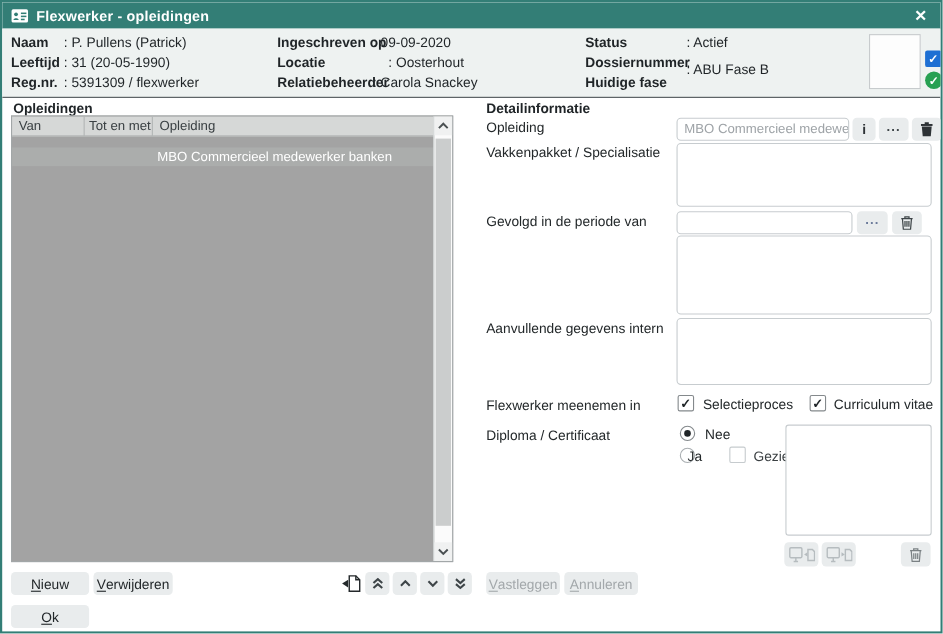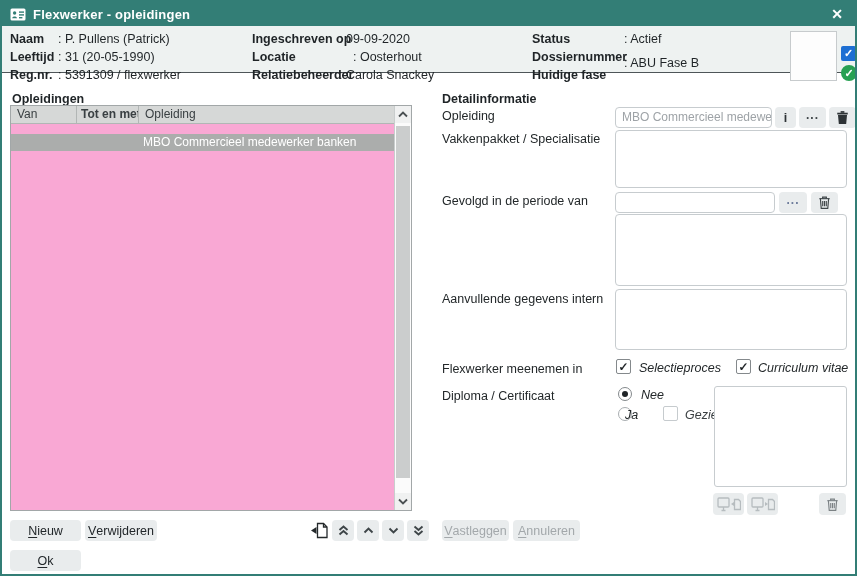--- a/index.html
+++ b/index.html
@@ -16,44 +16,44 @@
   }
   .titlebar .t-icon { display:inline-flex; margin-right:7px; }
   .titlebar .t-text { font-size:13px; font-weight:bold; letter-spacing:.2px; }
   .close-x {
     position:absolute; right:8px; top:2px; width:20px; height:20px;
     display:flex; align-items:center; justify-content:center;
     color:#fff; font-size:14px; font-weight:bold; cursor:pointer;
   }
   
   .infobar {
-    position:absolute; left:0; top:24px; width:100%; height:47px;
+    position:absolute; left:0; top:24px; width:100%; height:63px;
     background:#EEF2F1; border-bottom:1px solid #4E5558;
   }
   .ib { position:absolute; font-size:12.5px; white-space:nowrap; height:18px; line-height:18px; }
   .ib.lbl { font-weight:bold; }
   .photo { position:absolute; left:788px; top:5px; width:47px; height:50px; background:#FDFDFD; border:1px solid #C7CBCD; }
   .cb-blue {
     position:absolute; left:839px; top:20px; width:15px; height:15px; background:#1D6FD3;
     border-radius:2px; color:#fff; font-size:11px; font-weight:bold;
     display:flex; align-items:center; justify-content:center;
   }
   .dot-green {
     position:absolute; left:839px; top:39px; width:16px; height:16px; background:#27A052;
     border-radius:50%; color:#fff; font-size:11px; font-weight:bold;
     display:flex; align-items:center; justify-content:center;
   }
   
   .sect-title { position:absolute; font-size:12.5px; font-weight:bold; white-space:nowrap;text-align:right; }
   
-  .listbox { position:absolute; left:8px; top:103px; width:402px; height:406px; border:1px solid #A2A7A8; background:#f9a8d4; }
+  .listbox { position:absolute; left:8px; top:103px; width:402px; height:406px; border:1px solid #A2A7A8; background:#a3a3a3; }
   .lb-head { position:absolute; left:0; top:0; width:384px; height:18px; background:#D6D8D7; border-bottom:1px solid #B2B6B5; display:flex; font-size:12px; color:#3A4043; }
   .lb-col { height:18px; line-height:17px; padding-left:6px; border-right:1px solid #B2B6B5; white-space:nowrap; overflow:hidden; }
   .lb-col.c1 { width:66px; }
-  .lb-col.c2 { width:62px; padding-left:4px;font-weight:bold; }
+  .lb-col.c2 { width:62px; padding-left:4px; }
   .lb-col.c3 { flex:1; border-right:none; }
   .lb-row-sel { position:absolute; left:0; top:28px; width:384px; height:17px; background:#ABADAC; color:#fff; font-size:12px; line-height:17px; }
   .lb-row-sel span { position:absolute; left:132px; white-space:nowrap; }
   .vscroll { position:absolute; right:0; top:0; bottom:0; width:17px; border-left:1px solid #C9CDCD; background:#FBFBFB; }
   .sb-btn { position:absolute; left:0; width:16px; height:17px; background:#F0F1F1; display:flex; align-items:center; justify-content:center; cursor:pointer; }
   .sb-btn.up { top:0; }
   .sb-btn.down { bottom:0; }
   .sb-thumb { position:absolute; left:1px; top:20px; width:14px; height:352px; background:#CBCDCD; cursor:grab; }
   
   .btn {
@@ -76,21 +76,21 @@
     position:absolute; background:#fff; border:1px solid #C7CCCF; border-radius:4px;
     font-size:12px; padding-left:6px; line-height:19px; white-space:nowrap; overflow:hidden;
   }
   .tbx.ghost { color:#9EA3A7; }
   .tarea { position:absolute; background:#fff; border:1px solid #C7CCCF; border-radius:4px; }
   .cbx {
     position:absolute; width:15px; height:15px; background:#fff; border:1px solid #84898C; border-radius:2px;
     display:flex; align-items:center; justify-content:center; font-size:12px; font-weight:bold; color:#1F2427; cursor:pointer;
   }
   .cbx.dim { border-color:#C6CBCE; color:transparent; }
-  .cb-lbl { position:absolute; font-size:12.5px; white-space:nowrap; color:#23282A;font-style:italic; }
+  .cb-lbl { position:absolute; font-size:12.5px; white-space:nowrap; color:#23282A; }
   .cb-lbl.clip { max-width:88px; overflow:hidden; }
   .radio { position:absolute; width:14px; height:14px; border:1px solid #84898C; border-radius:50%; background:#fff; cursor:pointer; }
   .radio.dim { border-color:#A9AEB1; }
   .radio.sel::after { content:""; position:absolute; left:3px; top:3px; width:6px; height:6px; border-radius:50%; background:#1F2427; }
   u { text-underline-offset:2px; }
 </style>
 </head>
 <body>
 
 <div class="window">

